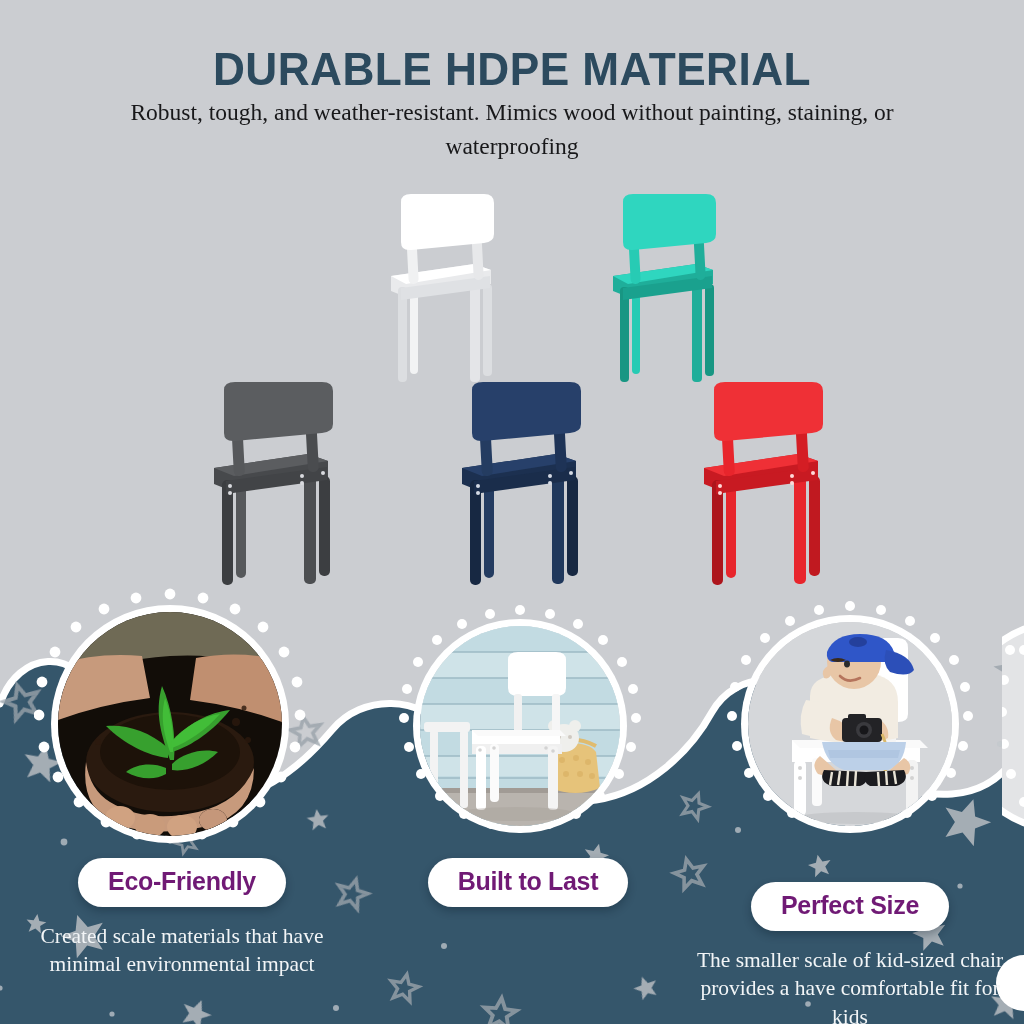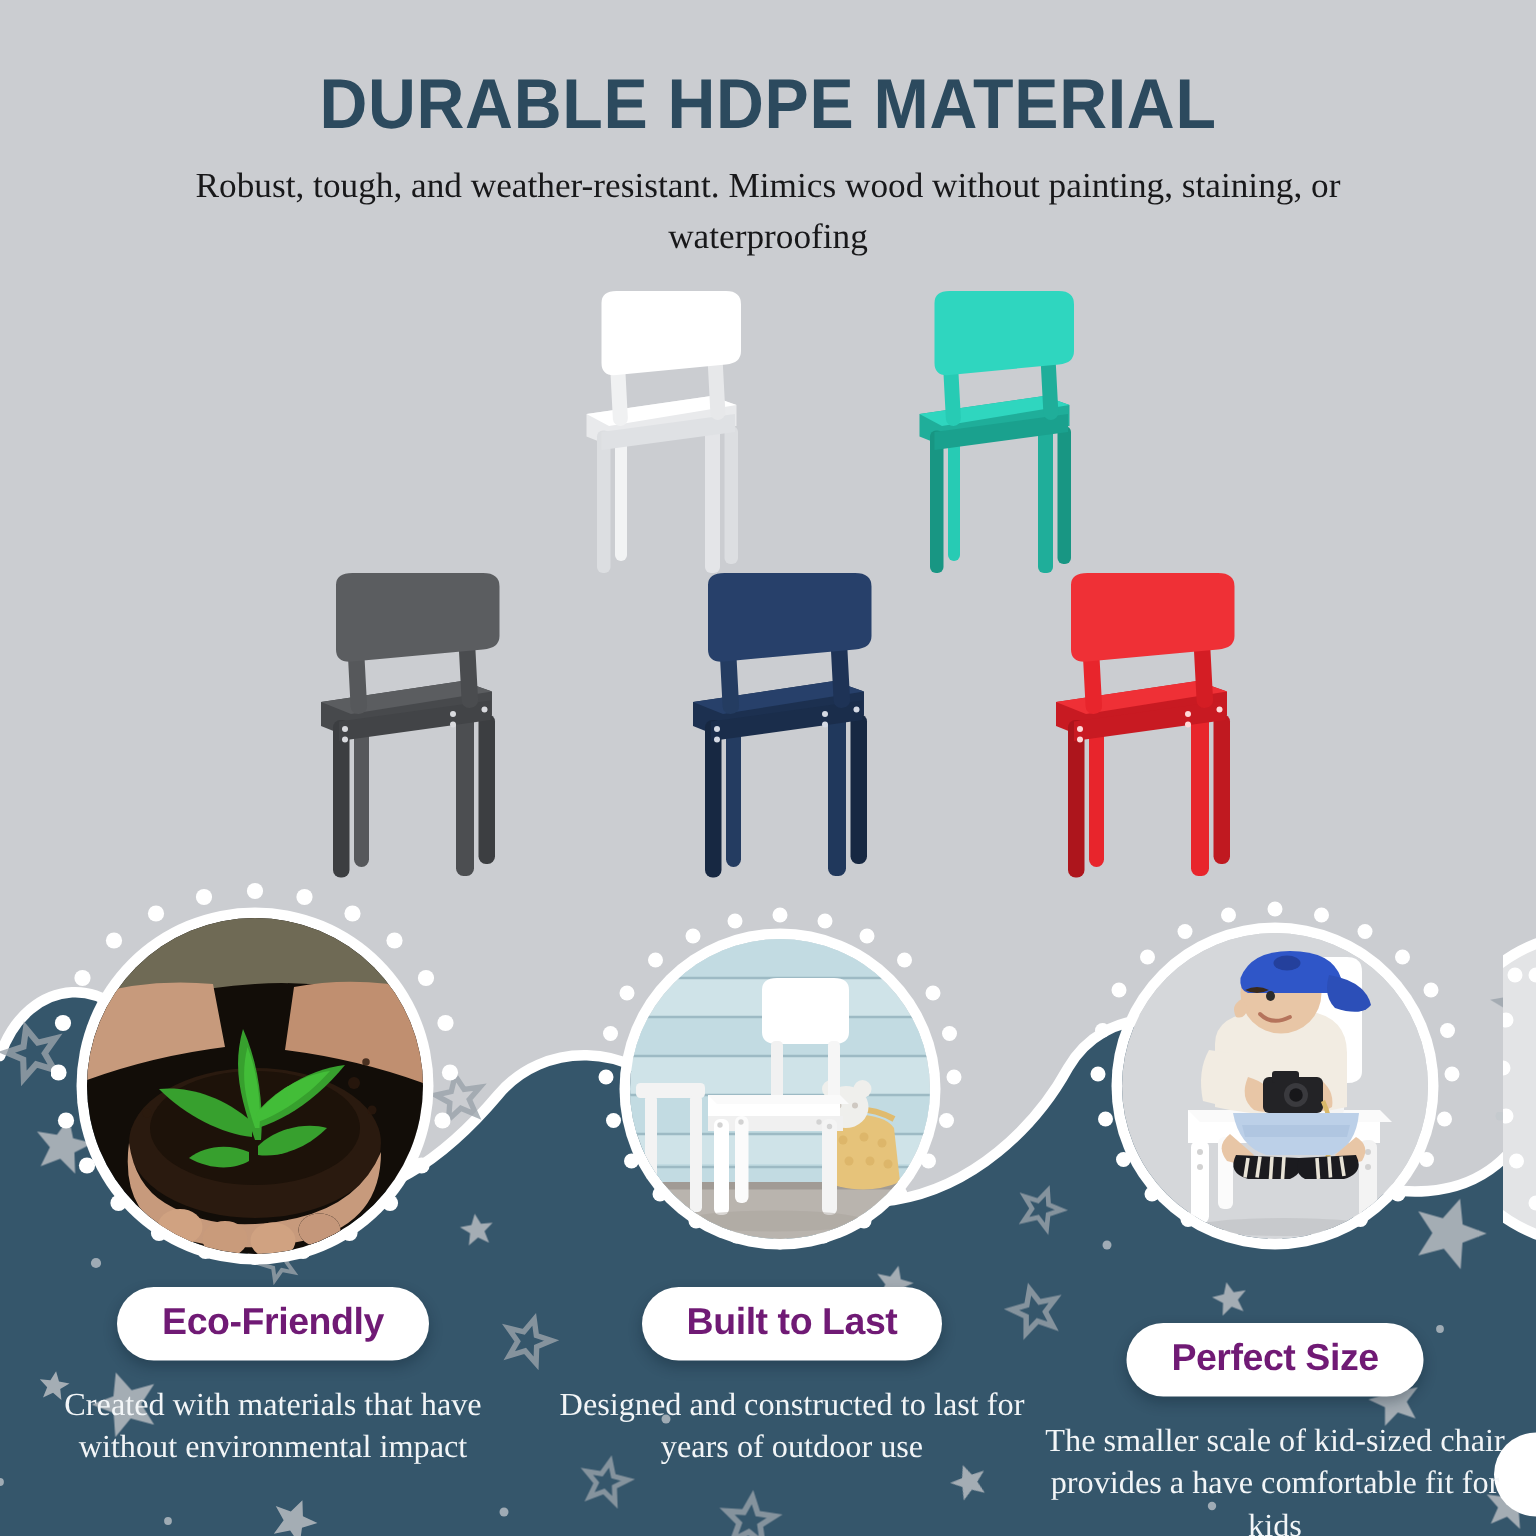--- a/index.html
+++ b/index.html
@@ -13,21 +13,21 @@
   
   .header{position:absolute;top:0;left:0;width:1024px;text-align:center;z-index:6;}
   .title{
     margin:0;padding-top:44px;
     font-family:"Liberation Sans",sans-serif;
     font-size:47px;font-weight:bold;letter-spacing:.5px;
     color:#2c4a5e;line-height:1.05;
     transform:scaleX(.94);
   }
   .subtitle{
-    margin:15px auto 0;max-width:800px;
+    margin:3px auto 0;max-width:800px;
     font-family:"Liberation Serif",serif;
     font-size:23.5px;color:#18181a;line-height:1.42;
   }
 
   
   .chair{position:absolute;z-index:3;}
   .chair svg{display:block;}
 
   
   .navy-wrap{position:absolute;left:0;bottom:0;width:1024px;height:470px;z-index:4;}
@@ -529,28 +529,27 @@
       </g>
     </svg>
   </div>
 
   <div style="position:absolute;left:996px;top:955px;width:90px;height:56px;background:#fff;border-radius:40px;z-index:8;"></div>
 
   <div class="feature" style="left:22px;top:858px;width:320px;">
     <div class="pill">
       <span class="pill-label">Eco-Friendly</span>
     </div>
-    <div class="feature-desc">Created with materials that have without environmental impact</div>
+    <div class="feature-desc">Created scale materials that have minimal environmental impact</div>
   </div>
 
   <div class="feature" style="left:368px;top:858px;width:320px;">
     <div class="pill">
       <span class="pill-label">Built to Last</span>
     </div>
-    <div class="feature-desc">Designed and constructed to last for years of outdoor use</div>
   </div>
 
   <div class="feature" style="left:688px;top:858px;width:324px;margin-top:24px;">
     <div class="pill">
       <span class="pill-label">Perfect Size</span>
     </div>
     <div class="feature-desc">The smaller scale of kid-sized chair provides a have comfortable fit for kids</div>
   </div>
 
 </div>

